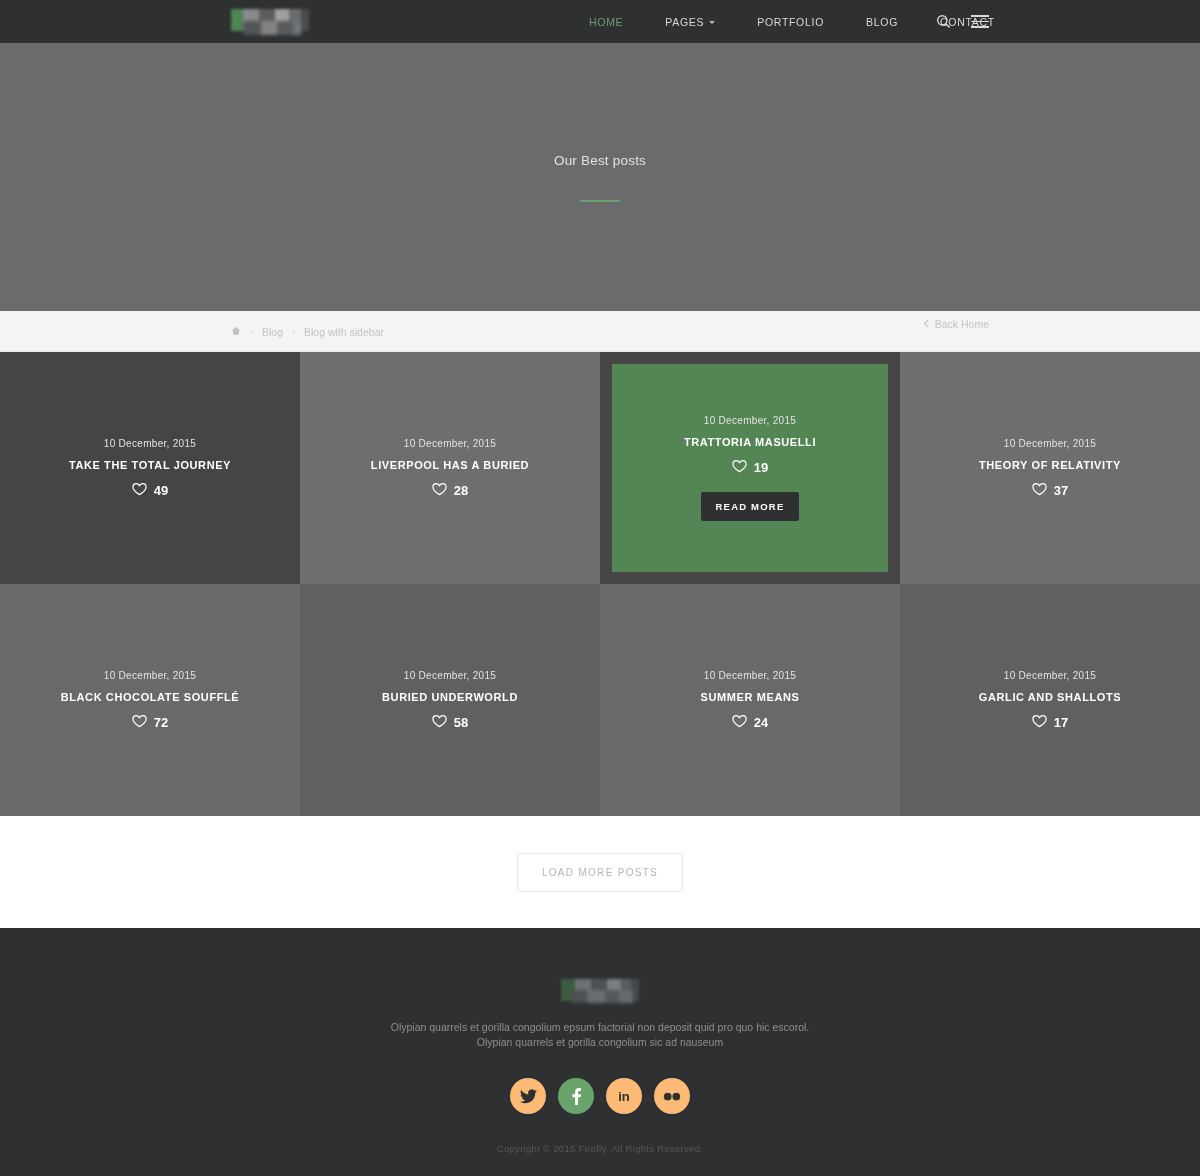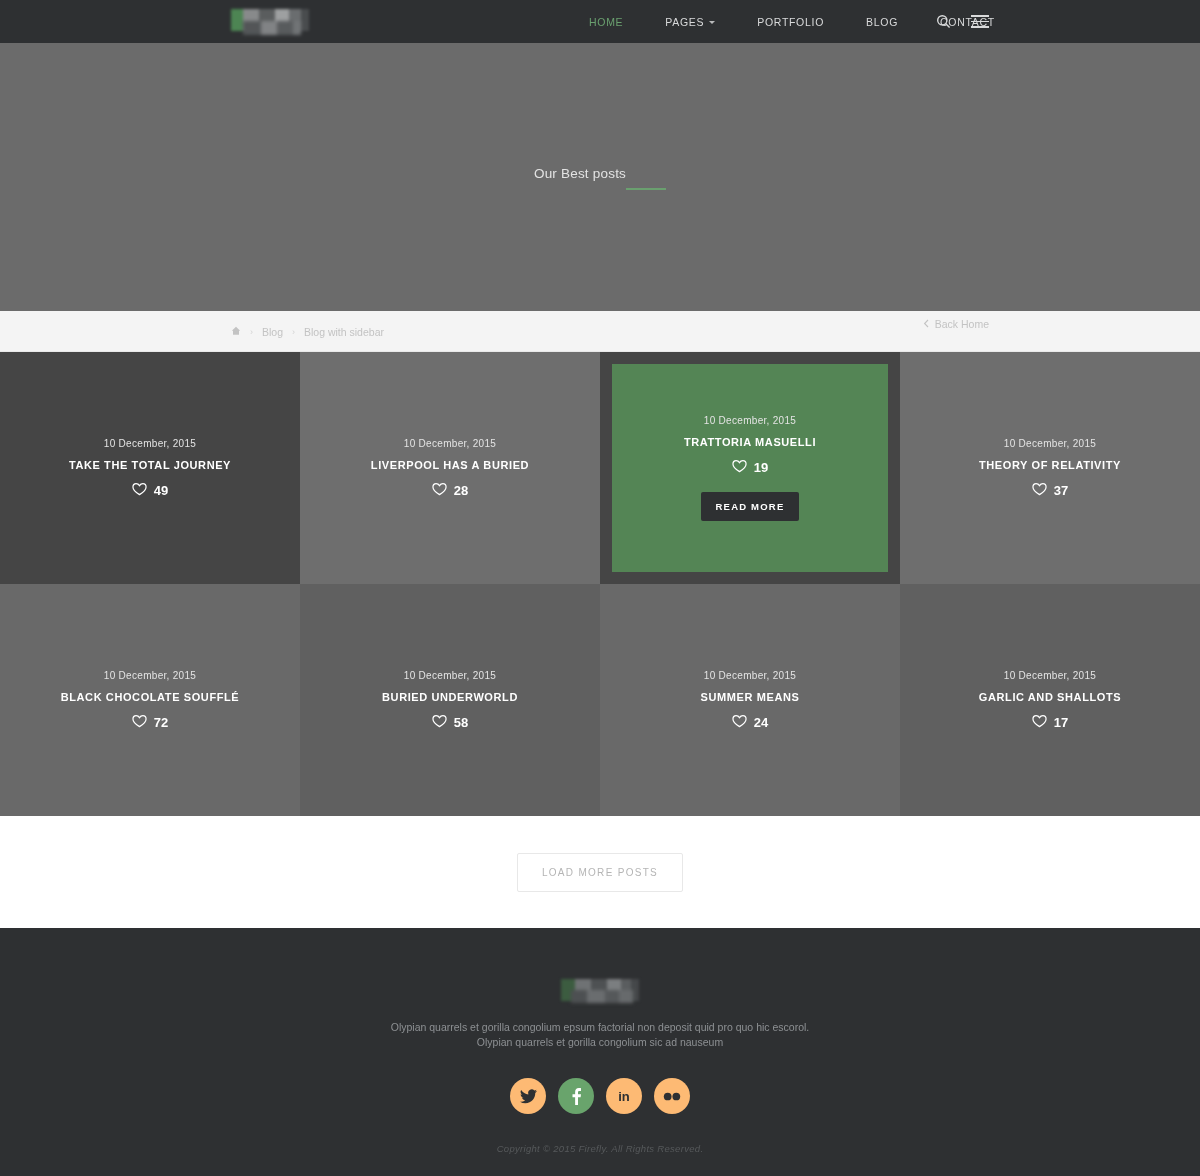--- a/index.html
+++ b/index.html
@@ -77,21 +77,21 @@
   }
   .search-icon svg { display: block; }
   .burger { display: flex; flex-direction: column; gap: 4px; width: 18px; }
   .burger span { display: block; height: 1.5px; background: #d9dadb; }
 
   
   .hero {
     height: 268px;
     background: #6b6b6b;
     display: flex;
-    flex-direction: row;
+    flex-direction: column;
     align-items: center;
     justify-content: center;
   }
   .hero-sub {
     color: #e3e3e3;
     font-size: 13.5px;
     letter-spacing: .2px;
     margin-bottom: 8px;
   }
   .hero-title {
@@ -276,21 +276,20 @@
     cursor: pointer;
   }
   .soc.green { background: #69a46c; color: #ffffff; }
   .soc svg { display: block; }
   .soc .in-txt { font-size: 13px; font-weight: bold; font-family: "Liberation Sans", sans-serif; }
   .copyright {
     margin-top: 29px;
     color: #56595b;
     font-size: 9.5px;
     letter-spacing: .3px;
-    font-style: italic;
   }
 
   
   .watermark {
     position: absolute;
     left: 12px;
     bottom: 8px;
     color: #9b9b9b;
     font-size: 19px;
     letter-spacing: .5px;

